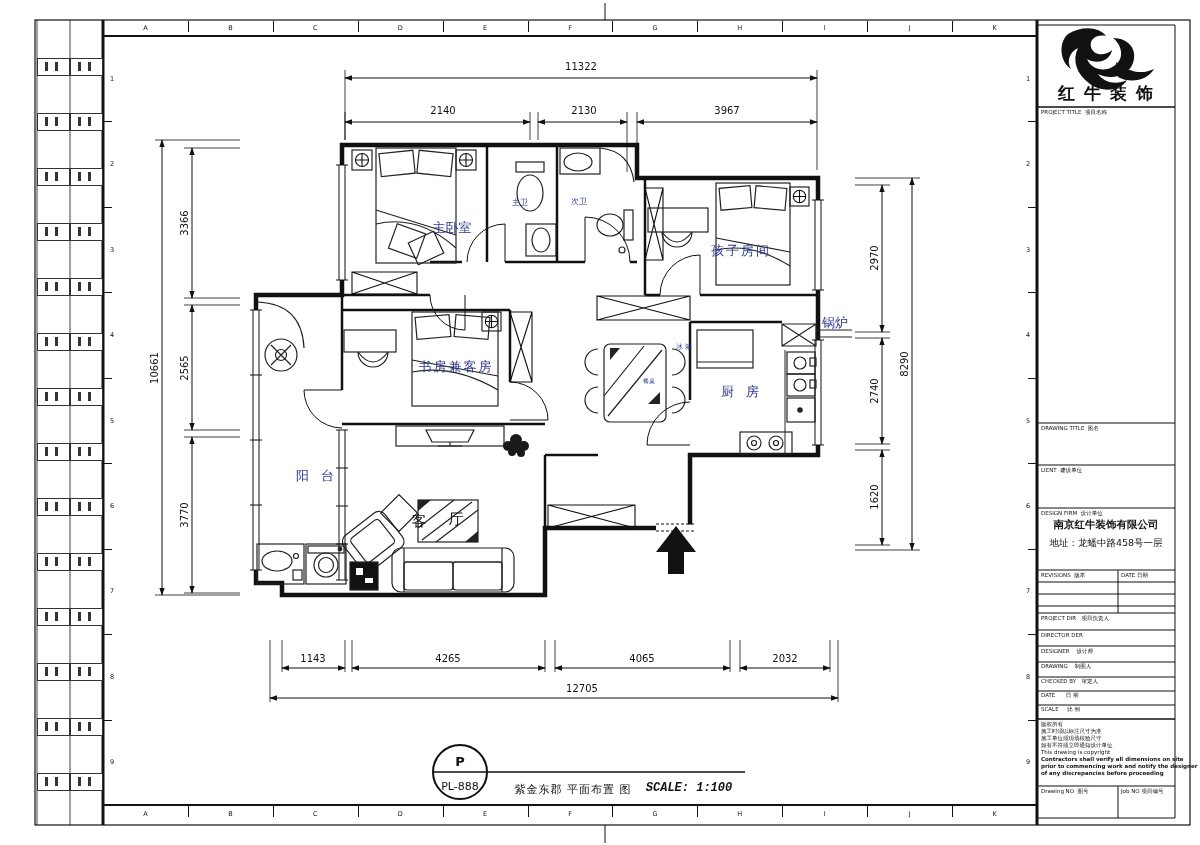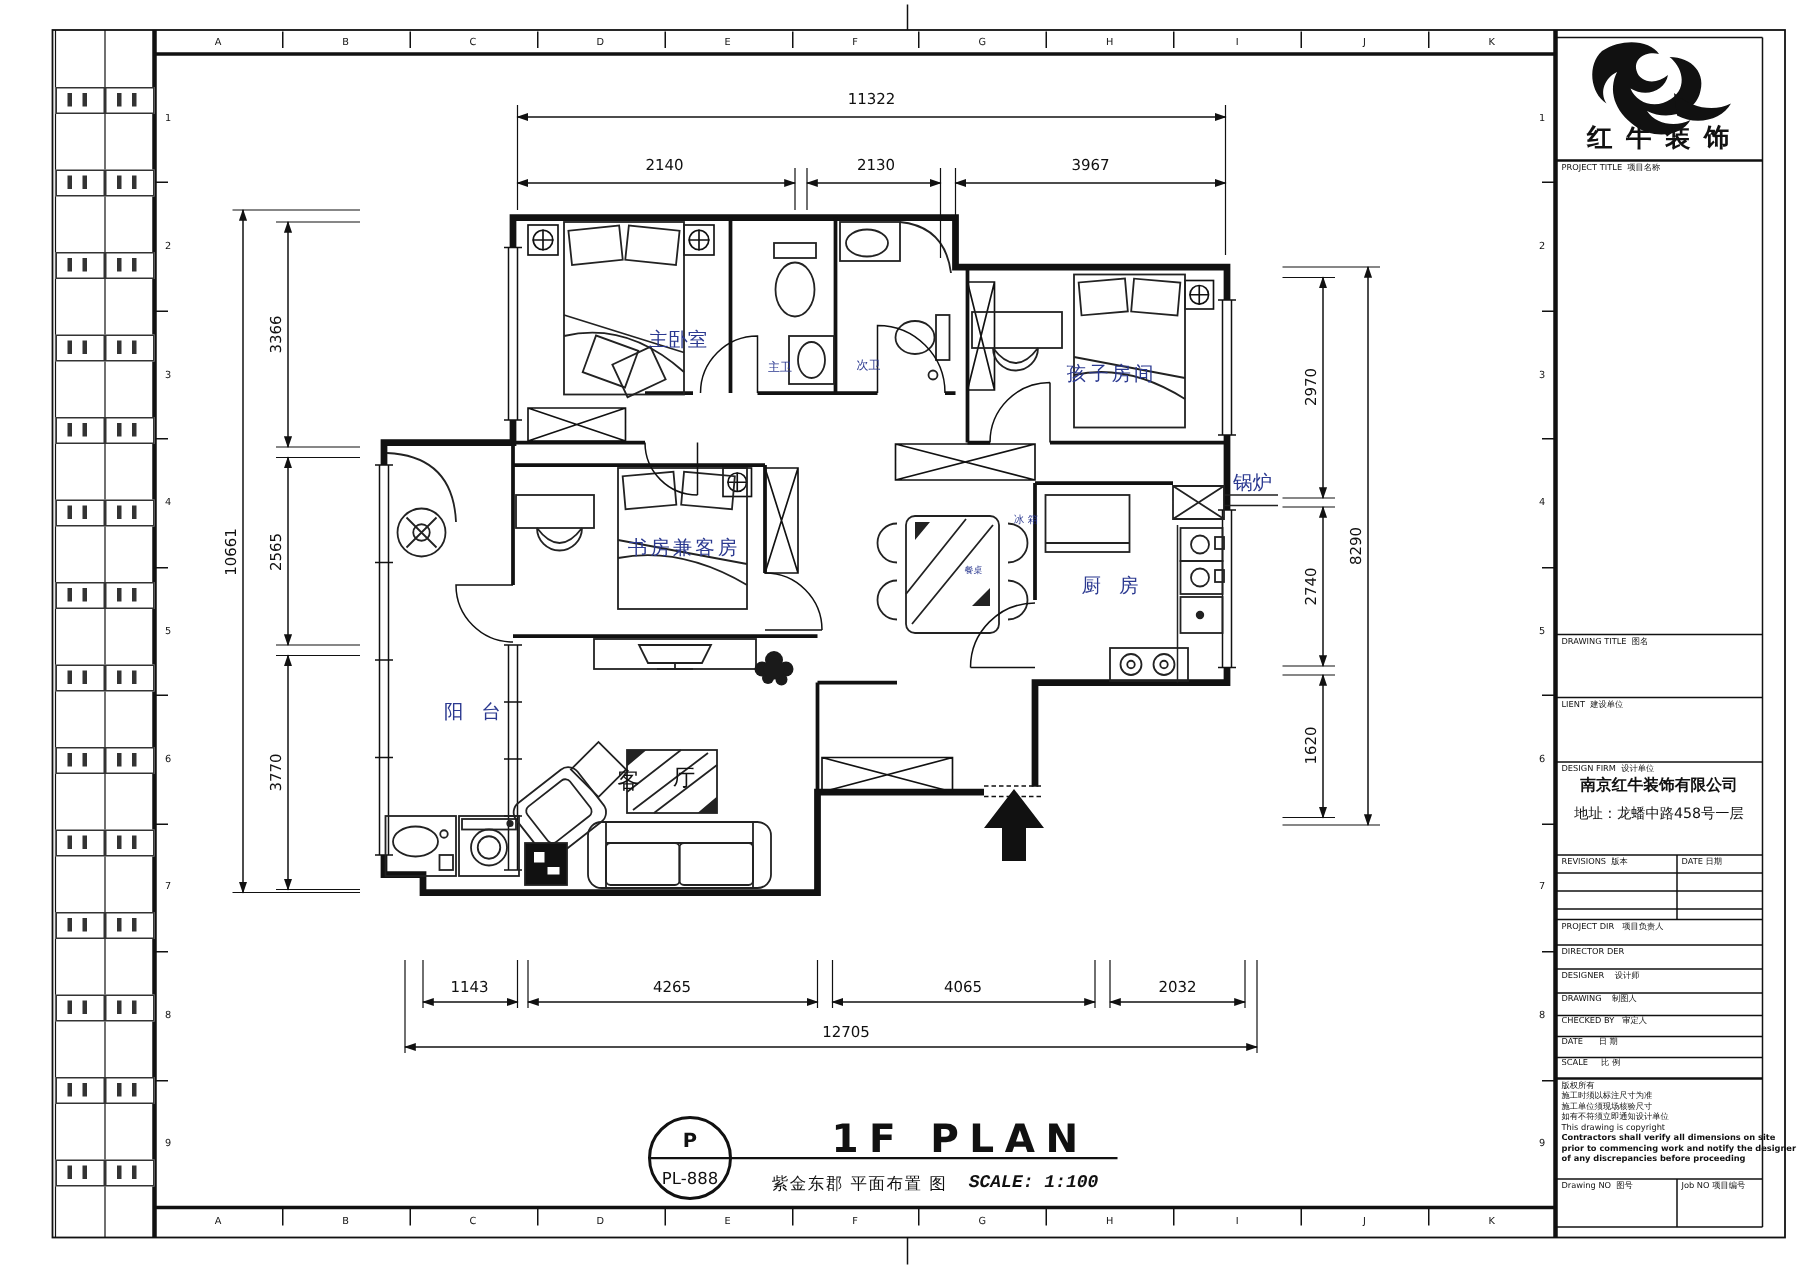--- a/index.html
+++ b/index.html
@@ -4,21 +4,21 @@
 <style>
   html,body{margin:0;padding:0;background:#ffffff;}
   .sheet{position:relative;width:1200px;height:845px;background:#fff;
          font-family:"DejaVu Sans","Liberation Sans",sans-serif;color:#111;overflow:hidden;}
   svg{position:absolute;left:0;top:0;}
   .lbl{position:absolute;white-space:pre;color:#111;line-height:1;}
   .c{transform:translate(-50%,-50%);}
   .rot{transform:translate(-50%,-50%) rotate(-90deg);}
   .dimtxt{font-size:10px;}
   .room{color:#2b3990;}
-  .f9{font-size:13px;} .f8{font-size:8px;margin-top:42px;} .f7{font-size:7px;} .f6{font-size:6px;}
+  .f9{font-size:13px;} .f8{font-size:8px;} .f7{font-size:7px;} .f6{font-size:6px;}
   .ls2{letter-spacing:2px;} .ls4{letter-spacing:4px;}
   .big{font-size:15px;color:#111;}
   .tb{font-size:5.5px;}
   .tbb{font-weight:bold;}
   .brand{font-family:"DejaVu Serif","Liberation Serif",serif;font-weight:bold;
          font-size:17px;letter-spacing:9px;}
   .firm{font-size:10.5px;font-weight:bold;}
   .addr{font-size:9.5px;}
   .ruler{font-size:6.5px;color:#111;}
   .tickv{position:absolute;width:1px;height:11px;background:#111;}
@@ -307,38 +307,37 @@
 <span class="lbl rot dimtxt" style="left:185px;top:368px">2565</span>
 <span class="lbl rot dimtxt" style="left:185px;top:515px">3770</span>
 <span class="lbl rot dimtxt" style="left:905px;top:364px">8290</span>
 <span class="lbl rot dimtxt" style="left:875px;top:258px">2970</span>
 <span class="lbl rot dimtxt" style="left:875px;top:391px">2740</span>
 <span class="lbl rot dimtxt" style="left:875px;top:497px">1620</span>
 <span class="lbl c dimtxt" style="left:313px;top:659px">1143</span>
 <span class="lbl c dimtxt" style="left:448px;top:659px">4265</span>
 <span class="lbl c dimtxt" style="left:642px;top:659px">4065</span>
 <span class="lbl c dimtxt" style="left:785px;top:659px">2032</span>
-<span class="lbl c dimtxt" style="left:564px;top:689px">12705</span>
+<span class="lbl c dimtxt" style="left:582px;top:689px">12705</span>
 
 <span class="lbl c room f9" style="left:452px;top:227px">主卧室</span>
 <span class="lbl c room f8" style="left:520px;top:203px">主卫</span>
 <span class="lbl c room f8" style="left:579px;top:202px">次卫</span>
 <span class="lbl c room f9 ls2" style="left:741px;top:250px">孩子房间</span>
 <span class="lbl c room f9 ls2" style="left:456px;top:366px">书房兼客房</span>
 <span class="lbl c room f9 ls4" style="left:742px;top:391px">厨 房</span>
 <span class="lbl c room f7" style="left:684px;top:347px">冰 箱</span>
 <span class="lbl room f9" style="left:822px;top:316px">锅炉</span>
 <span class="lbl c room f9 ls4" style="left:317px;top:475px">阳 台</span>
 <span class="lbl c big" style="left:419px;top:521px">客</span>
 <span class="lbl c big" style="left:456px;top:519px">厅</span>
 <span class="lbl c room f6" style="left:649px;top:381px">餐桌</span>
 
 <span class="lbl c ft-p" style="left:460px;top:761px">P</span>
 <span class="lbl c ft-pl" style="left:460px;top:786px">PL-888</span>
-<span class="lbl c ft-title" style="left:640px;top:760px">1F PLAN</span>
 <span class="lbl c ft-sub" style="left:573px;top:789px">紫金东郡 平面布置 图</span>
 <span class="lbl c ft-scale" style="left:689px;top:788px">SCALE: 1:100</span>
 
 <span class="lbl c brand" style="left:1110px;top:93px">红牛装饰</span>
 <span class="lbl tb" style="left:1041px;top:110px">PROJECT TITLE  项目名称</span>
 <span class="lbl tb" style="left:1041px;top:426px">DRAWING TITLE  图名</span>
 <span class="lbl tb" style="left:1041px;top:468px">LIENT  建设单位</span>
 <span class="lbl tb" style="left:1041px;top:511px">DESIGN FIRM  设计单位</span>
 <span class="lbl c firm" style="left:1106px;top:524px">南京红牛装饰有限公司</span>
 <span class="lbl c addr" style="left:1106px;top:543px">地址：龙蟠中路458号一层</span>

